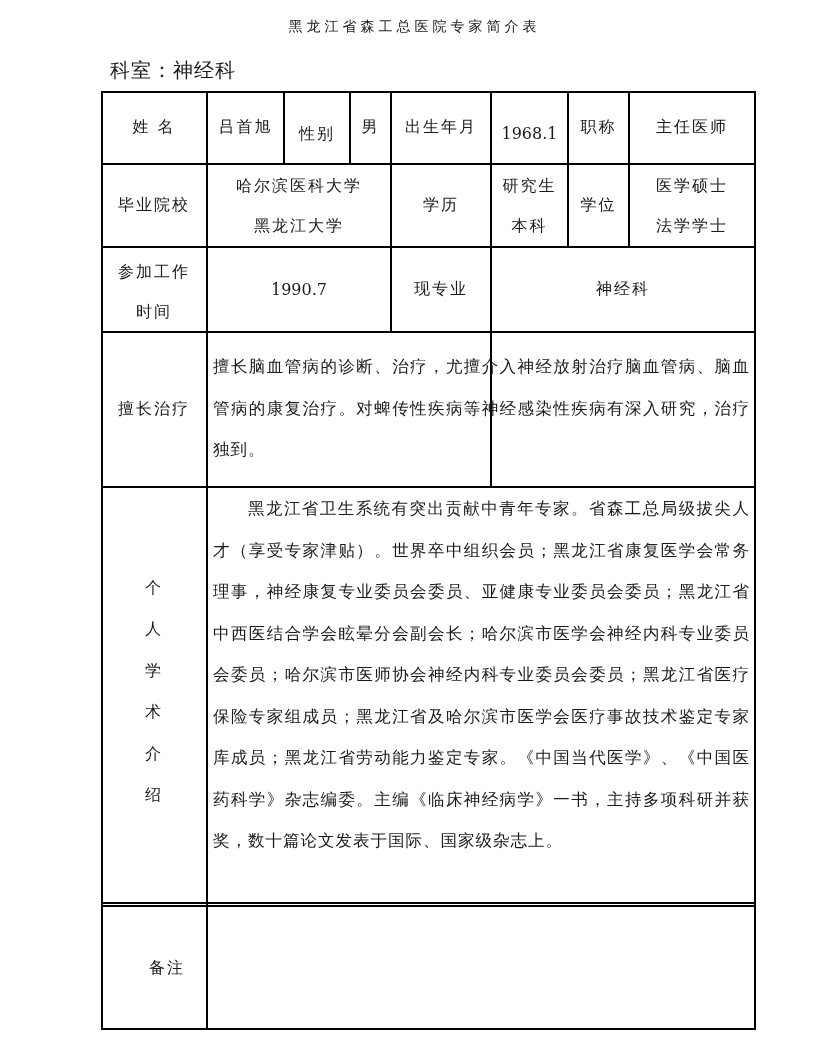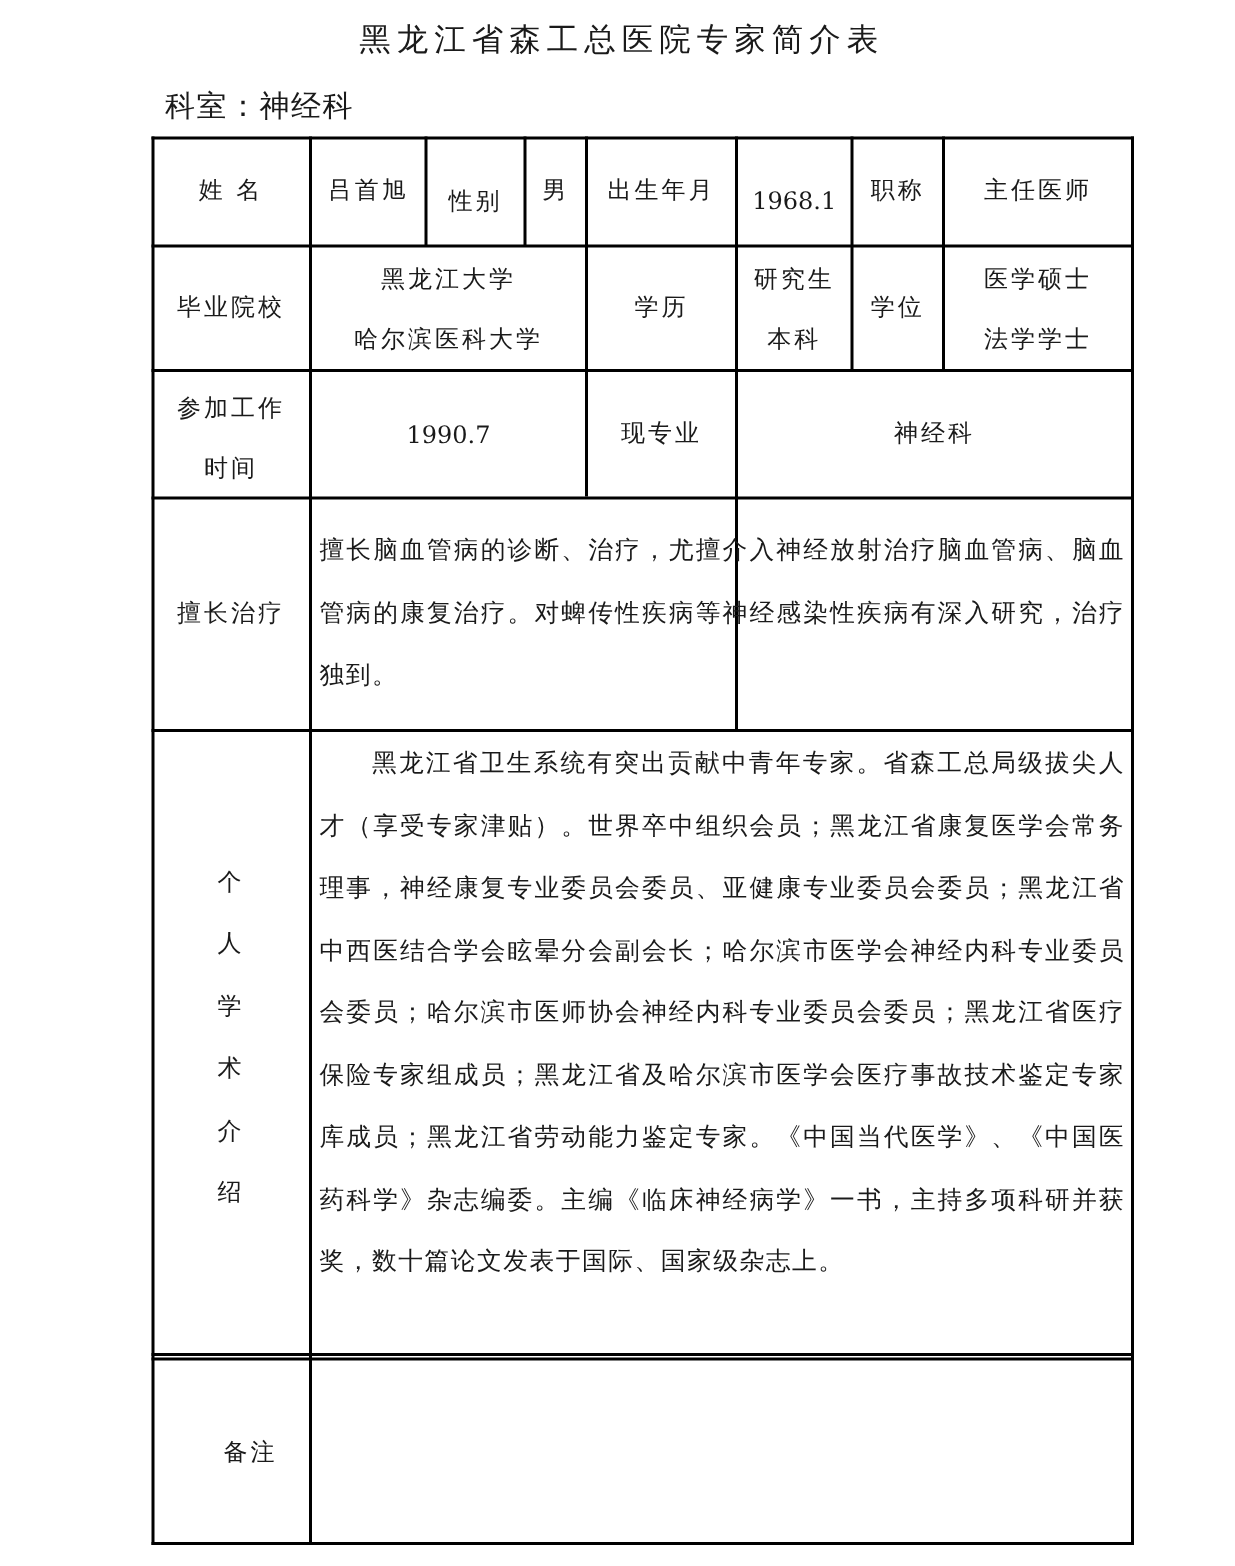--- a/index.html
+++ b/index.html
@@ -3,21 +3,21 @@
 <meta charset="utf-8">
 <style>
   html, body { margin: 0; padding: 0; background: #ffffff; }
   body {
     width: 823px; height: 1044px; position: relative; overflow: hidden;
     font-family: "DejaVu Serif", "Liberation Serif", serif;
     color: #1a1a1a;
   }
   .title {
     position: absolute; left: 0; top: 12px; width: 823px;
-    text-align: center; font-size: 21px; letter-spacing: 4px;
+    text-align: center; font-size: 14px; letter-spacing: 4px;
     line-height: 28px; padding-left: 6px; box-sizing: border-box;
   }
   .dept {
     position: absolute; left: 110px; top: 60px;
     font-size: 20px; line-height: 20px; letter-spacing: 1px;
   }
   .dept span { display: inline-block; }
   .tbl { position: absolute; left: 101px; top: 91px; width: 655px; }
   .cell {
     position: absolute; box-sizing: border-box;
@@ -73,22 +73,22 @@
   <div class="cell" style="left:106px;top:0;width:77px;height:73px;">吕首旭</div>
   <div class="cell" style="left:183px;top:16px;width:66px;height:55px;">性别</div>
   <div class="cell" style="left:249px;top:0;width:41px;height:73px;">男</div>
   <div class="cell" style="left:290px;top:0;width:100px;height:73px;">出生年月</div>
   <div class="cell" style="left:390px;top:0;width:77px;height:85px;letter-spacing:0;">1968.1</div>
   <div class="cell" style="left:467px;top:0;width:61px;height:73px;">职称</div>
   <div class="cell" style="left:528px;top:0;width:126px;height:73px;">主任医师</div>
 
   <div class="cell" style="left:0;top:73px;width:106px;height:83px;">毕业院校</div>
   <div class="cell stack" style="left:106px;top:73px;width:184px;height:83px;">
+    <div>哈尔滨医科大学</div>
     <div>黑龙江大学</div>
-    <div>哈尔滨医科大学</div>
   </div>
   <div class="cell" style="left:290px;top:73px;width:100px;height:83px;">学历</div>
   <div class="cell stack" style="left:390px;top:73px;width:77px;height:83px;">
     <div>研究生</div>
     <div>本科</div>
   </div>
   <div class="cell" style="left:467px;top:73px;width:61px;height:83px;">学位</div>
   <div class="cell stack" style="left:528px;top:73px;width:126px;height:83px;">
     <div>医学硕士</div>
     <div>法学学士</div>

